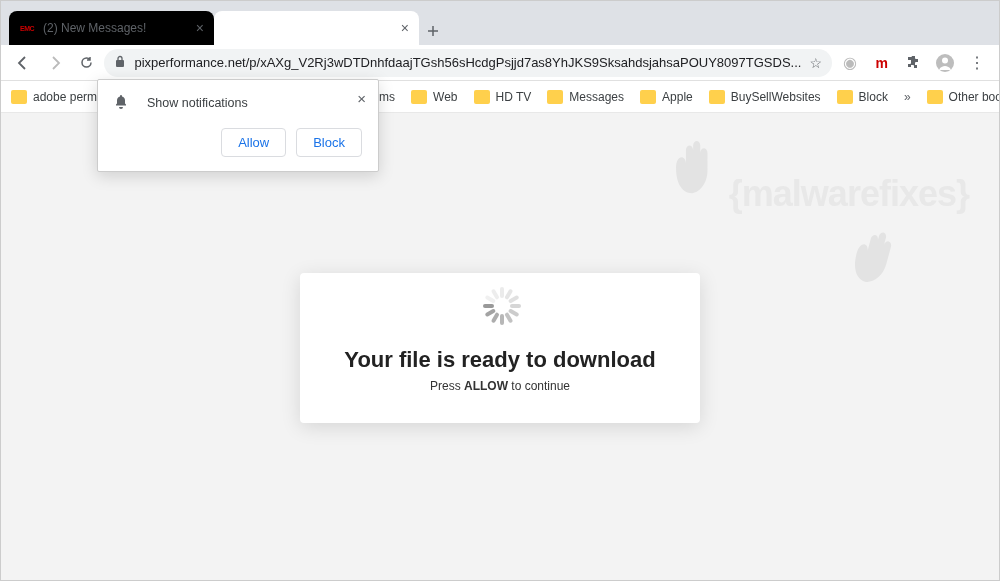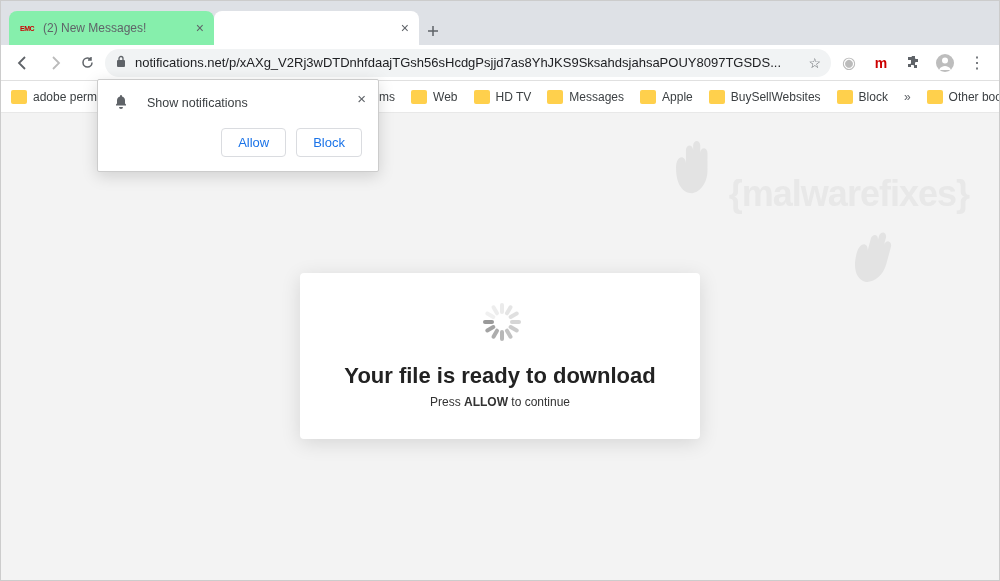--- a/index.html
+++ b/index.html
@@ -3,21 +3,21 @@
   <meta charset="utf-8">
   <style>
     * { margin: 0; padding: 0; box-sizing: border-box; font-family: Arial, sans-serif; }
     body { width: 1000px; height: 581px; background: #fff; border: 1px solid #ccc; overflow: hidden; position: relative; }
 
     .titlebar { height: 8px; background: #dee1e6; }
     .window-controls { position: absolute; top: 6px; right: 8px; display: flex; gap: 20px; }
     .window-controls span { font-size: 14px; color: #000; cursor: default; display: inline-flex; align-items: center; justify-content: center; width: 24px; }
 
     .tabstrip { height: 36px; background: #dee1e6; display: flex; align-items: flex-end; padding-left: 8px; position: relative; }
-    .tab { height: 34px; width: 205px; background: #86efac; border-radius: 8px 8px 0 0; display: flex; align-items: center; padding: 0 10px; font-size: 12px; color: #5f6368; position: relative; cursor: default; }
+    .tab { height: 34px; width: 205px; background: #000000; border-radius: 8px 8px 0 0; display: flex; align-items: center; padding: 0 10px; font-size: 12px; color: #5f6368; position: relative; cursor: default; }
     .tab.active { background: #fff; }
     .tab .favicon { width: 16px; height: 16px; margin-right: 8px; flex-shrink: 0; display: flex; align-items: center; justify-content: center; }
     .tab .favicon-emc { font-size: 7px; color: #c00; font-weight: bold; letter-spacing: -0.5px; }
     .tab .label { flex: 1; overflow: hidden; white-space: nowrap; text-overflow: ellipsis; }
     .tab .close { margin-left: 6px; font-size: 14px; color: #5f6368; }
     .newtab { width: 28px; height: 28px; display: flex; align-items: center; justify-content: center; cursor: default; }
 
     .addrbar { height: 36px; background: #fff; display: flex; align-items: center; padding: 0 8px; gap: 4px; border-bottom: 1px solid #e0e0e0; }
     .addrbar .navicon { width: 28px; height: 28px; display: flex; align-items: center; justify-content: center; color: #5f6368; font-size: 15px; border-radius: 50%; }
     .addrbar .navicon.disabled { color: #bbb; }
@@ -41,21 +41,21 @@
     .perm-popup .row { display: flex; align-items: center; gap: 19px; font-size: 12.5px; color: #3c4043; margin-bottom: 16px; }
     .perm-popup .bell { font-size: 14px; color: #5f6368; }
     .perm-popup .btns { display: flex; justify-content: flex-end; gap: 10px; }
     .perm-popup button { padding: 6px 16px; font-size: 13px; background: #fff; border: 1px solid #dadce0; border-radius: 4px; color: #1a73e8; cursor: default; }
 
     .watermark { position: absolute; top: 60px; right: 30px; font-size: 36px; font-weight: bold; color: #e8e8e8; letter-spacing: -1px; }
     .hand { position: absolute; width: 90px; height: 90px; opacity: 0.06; }
     .hand1 { top: 10px; right: 260px; }
     .hand2 { top: 100px; right: 80px; transform: rotate(15deg); }
 
-    .card { position: absolute; top: 160px; left: 50%; transform: translateX(-50%); width: 400px; background: #fff; border-radius: 4px; box-shadow: 0 4px 20px rgba(0,0,0,0.12); padding: 28px 20px 30px; text-align: center; }
+    .card { position: absolute; top: 160px; left: 50%; transform: translateX(-50%); width: 400px; background: #fff; border-radius: 4px; box-shadow: 0 4px 20px rgba(0,0,0,0.12); padding: 12px 20px 30px; text-align: center; }
     .spinner { width: 42px; height: 42px; margin: 0 auto 20px; position: relative; }
     .spinner span { position: absolute; top: 2px; left: 50%; width: 4px; height: 11px; background: #999; border-radius: 2px; transform-origin: 2px 19px; }
     .card h2 { font-size: 22px; font-weight: bold; color: #222; margin-bottom: 6px; }
     .card p { font-size: 12px; color: #333; }
     .card p strong { font-weight: bold; }
   </style>
 </head>
 <body>
 
 <div class="titlebar"></div>
@@ -101,21 +101,21 @@
         <path d="M12 7.5A4.5 4.5 0 1 1 7.5 3c1.5 0 2.8.7 3.5 1.8M11 2v3H8" stroke="#5f6368" stroke-width="1.5" fill="none"></path>
       </svg>
   </div>
   <div class="omnibox">
     <span class="lock">
       <svg width="12" height="13" viewBox="0 0 12 13">
           <rect x="2" y="5" width="8" height="7" rx="1" fill="#5f6368"></rect>
           <path d="M4 5V3.5a2 2 0 0 1 4 0V5" stroke="#5f6368" stroke-width="1.3" fill="none"></path>
         </svg>
     </span>
-    <span class="url">notifications.net/p/xAXg_V2Rj3wDTDnhfdaajTGsh56sHcdgPsjjd7as8YhJKS9SksahdsjahsaPOUY8097TGSDS...</span>
+    <span class="url">pixperformance.net/p/xAXg_V2Rj3wDTDnhfdaajTGsh56sHcdgPsjjd7as8YhJKS9SksahdsjahsaPOUY8097TGSDS...</span>
     <span class="star">☆</span>
   </div>
   <div class="exticon" style="color:#bbb">◉</div>
   <div class="exticon" style="color:#c00;font-weight:bold;font-size:14px">m</div>
   <div class="exticon">
     <svg width="15" height="15" viewBox="0 0 15 15">
         <path d="M6 1h3v2a1 1 0 0 0 1 1h2v3h-2a1 1 0 0 0-1 1v2h2v3H8v-2a1 1 0 0 0-1-1H5v2H2v-3h2a1 1 0 0 0 1-1V5H2V2h3a1 1 0 0 0 1-1z" fill="#5f6368"></path>
       </svg>
   </div>
   <div class="exticon">

